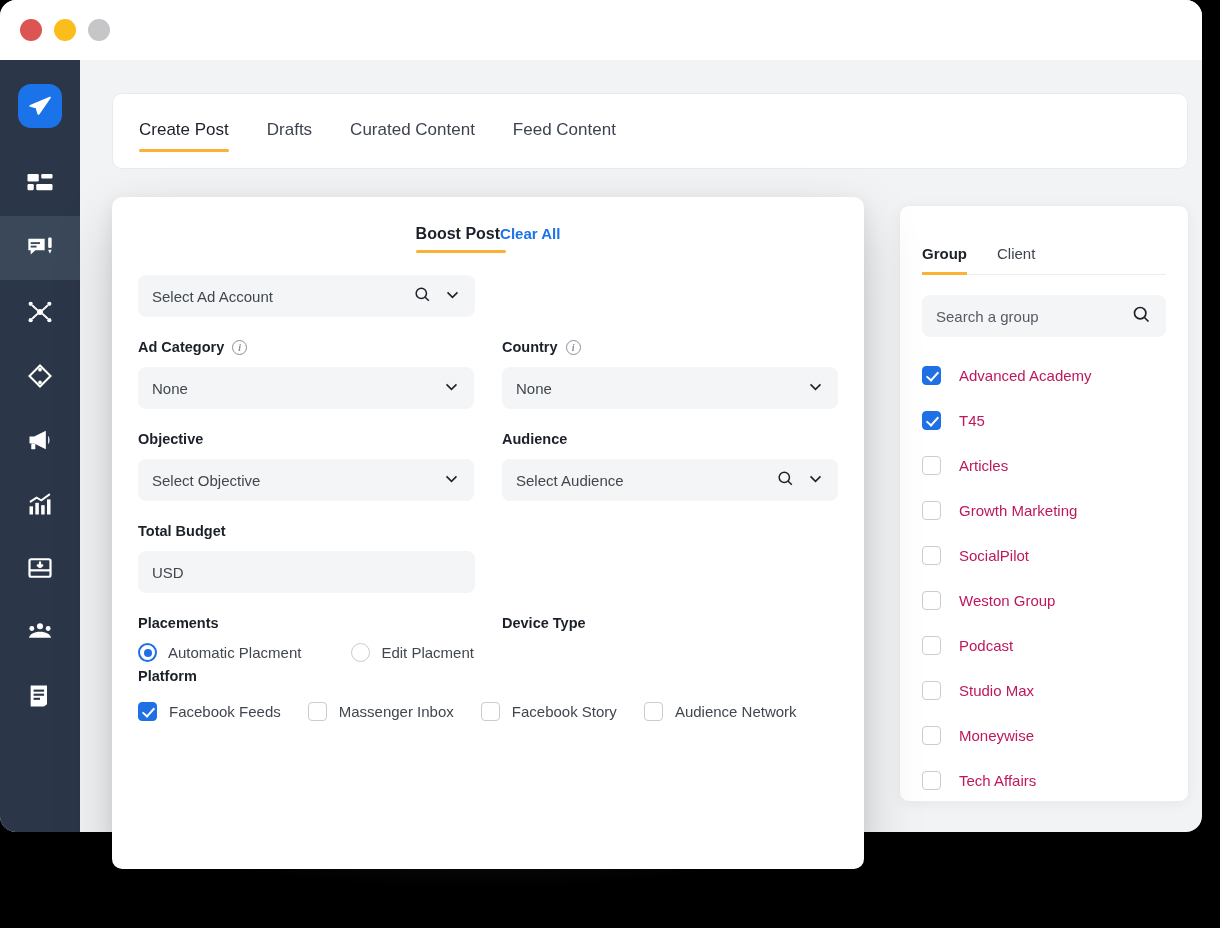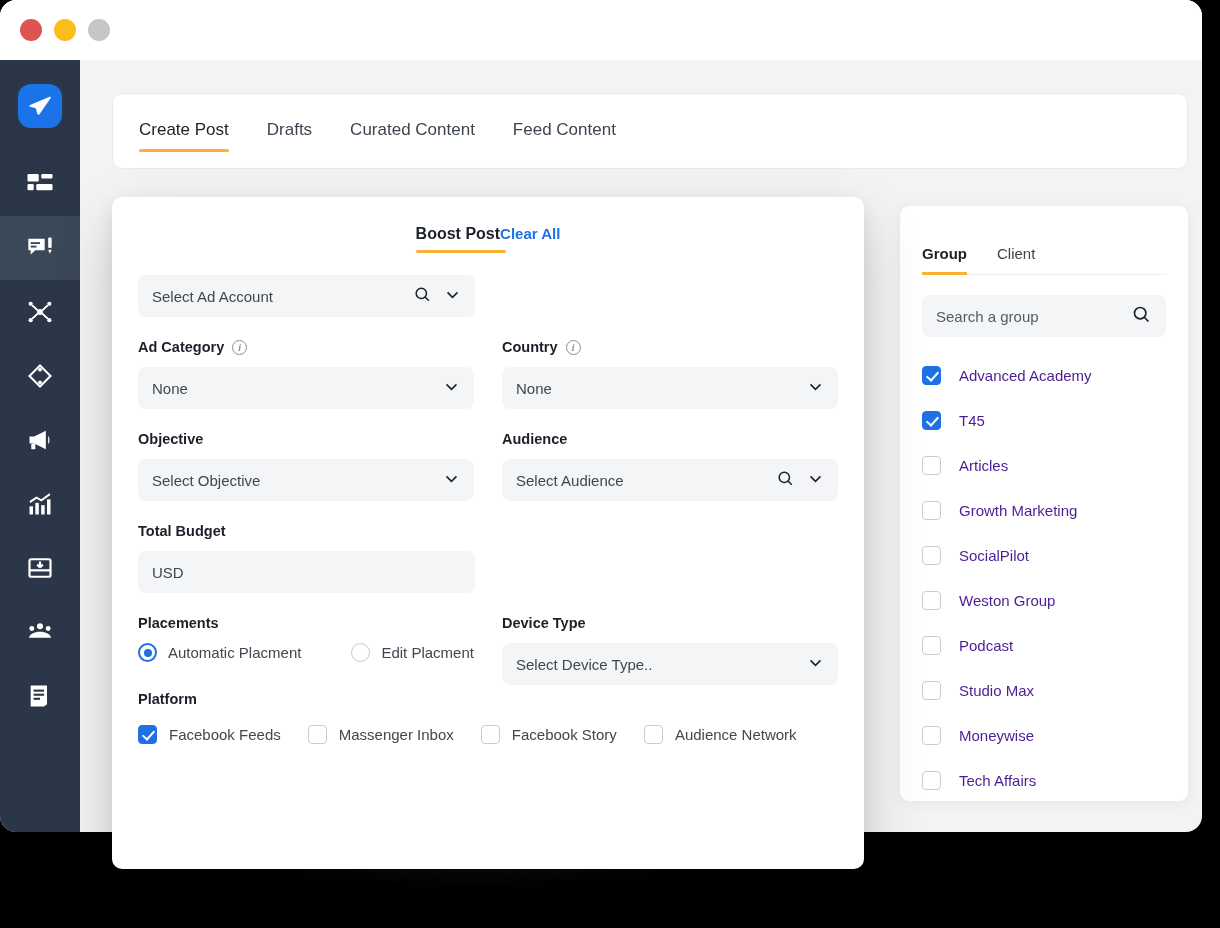--- a/index.html
+++ b/index.html
@@ -72,21 +72,21 @@
     margin-top: 20px; height: 42px; background: #f4f5f6; border-radius: 8px;
     display: flex; align-items: center; padding: 0 14px; justify-content: space-between;
   }
   .gsearch input {
     border: none; background: transparent; outline: none; font-size: 15px;
     color: #3d4450; font-family: "Liberation Sans", sans-serif; width: 190px;
   }
   .gsearch input::placeholder { color: #555b66; }
   .glist { margin-top: 16px; }
   .gitem { display: flex; align-items: center; gap: 18px; height: 45px; cursor: pointer; }
-  .gitem .lbl { font-size: 15px; color: #4c1d95; }
+  .gitem .lbl { font-size: 15px; color: #be185d; }
 
   .cbox {
     width: 19px; height: 19px; border-radius: 4px; border: 1.5px solid #c9ccd2;
     background: #fff; flex: none; position: relative;
   }
   .cbox.checked { background: #1f6fe5; border-color: #1f6fe5; }
   .cbox.checked::after {
     content: ""; position: absolute; left: 6px; top: 2px; width: 5px; height: 10px;
     border: solid #fff; border-width: 0 2px 2px 0; transform: rotate(42deg);
   }
@@ -457,28 +457,20 @@
           </span>
           <span class="place-gap"></span>
           <span class="place-opt">
             <span class="radio"></span>
             <span class="lbl">Edit Placment</span>
           </span>
         </div>
       </div>
       <div class="col">
         <div class="flabel">Device Type</div>
-        <div class="field-select">
-          <span class="txt">Select Device Type..</span>
-          <span>
-            <svg width="17" height="17" viewBox="0 0 24 24" fill="none" stroke="#1b2029" stroke-width="2.2">
-                <path d="M5 9l7 7 7-7"></path>
-              </svg>
-          </span>
-        </div>
       </div>
     </div>
 
     <div style="margin-top:6px">
       <div class="sec-title">Platform</div>
       <div class="platform-row">
         <span class="plat-opt">
           <span class="cbox checked"></span>
           <span class="lbl">Facebook Feeds</span>
         </span>

